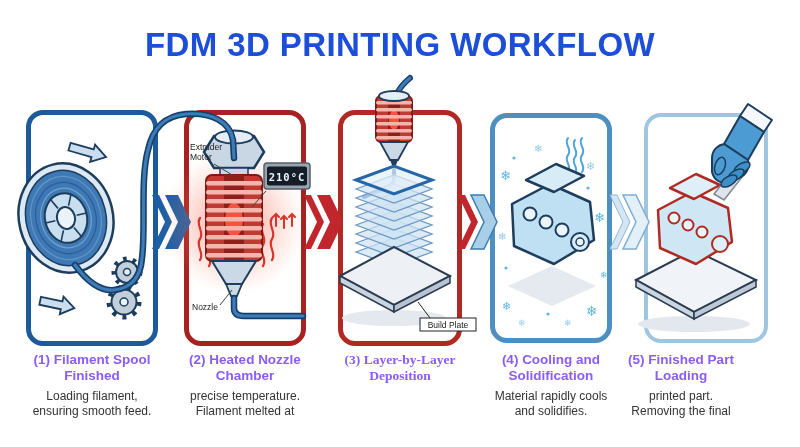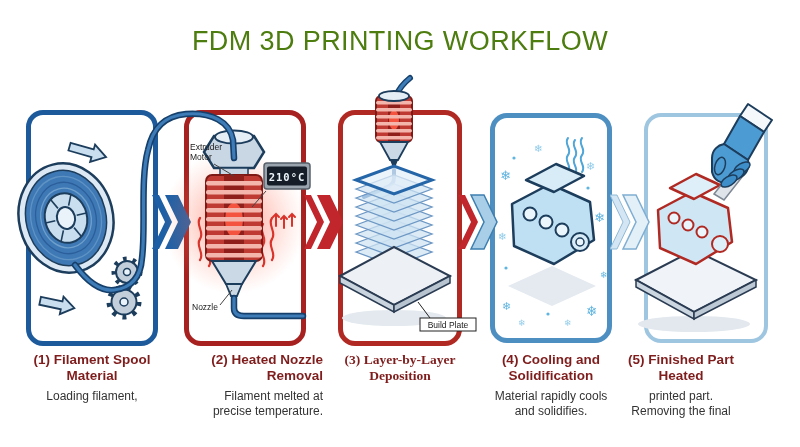--- a/index.html
+++ b/index.html
@@ -2,34 +2,34 @@
 <html><head>
 <meta charset="utf-8">
 <style>
   html,body{margin:0;padding:0;}
   body{
     width:800px;height:447px;position:relative;overflow:hidden;
     background:#ffffff;font-family:"Liberation Sans",sans-serif;
   }
   .title{
     position:absolute;top:26px;left:0;right:0;text-align:center;
-    font-size:27px;font-weight:normal;letter-spacing:.4px;color:#4d7c0f;
+    font-size:33px;font-weight:bold;letter-spacing:.4px;color:#1d4ed8;
   }
   .panel{position:absolute;background:#fff;border-radius:17px;}
   .p1{left:26px;top:110px;width:122px;height:226px;border:5px solid #1D5A9B;}
   .p2{left:184px;top:110px;width:112px;height:226px;border:5px solid #A6211F;}
   .p3{left:338px;top:110px;width:114px;height:226px;border:5px solid #B02A23;}
   .p4{left:490px;top:113px;width:112px;height:220px;border:5px solid #4D8FC0;}
   .p5{left:644px;top:113px;width:116px;height:222px;border:4px solid #9FC6E0;}
   .art{position:absolute;overflow:visible;}
   .arrow{position:absolute;top:194px;width:40px;height:56px;}
   .a1{left:152px;} .a2{left:304px;} .a3{left:458px;} .a4{left:610px;}
   .caption{position:absolute;top:352px;width:156px;text-align:center;}
-  .c1{left:14px;} .c2{left:167px;text-align:right;} .c3{left:322px;font-family:Liberation Serif, serif;} .c4{left:473px;} .c5{left:603px;}
-  .caption h3{margin:0;font-size:13.5px;line-height:1.22;color:#7f1d1d;font-weight:bold;}
+  .c1{left:14px;} .c2{left:167px;} .c3{left:322px;font-family:Liberation Serif, serif;} .c4{left:473px;} .c5{left:603px;}
+  .caption h3{margin:0;font-size:13.5px;line-height:1.22;color:#8b5cf6;font-weight:bold;}
   .caption p{margin:4px 0 16px 0;font-size:12px;line-height:1.25;color:#333;}
   .caption span{display:block;}
   svg text.lbl{font-family:"Liberation Sans",sans-serif;font-size:8.5px;fill:#1a1a1a;}
   svg text.seg{font-family:"DejaVu Sans Mono",monospace;font-weight:bold;font-size:10.5px;fill:#EDF4FA;letter-spacing:1px;}
   svg text.flake{font-family:"DejaVu Sans",sans-serif;}
 </style>
 </head>
 <body>
 
 <div>
@@ -260,34 +260,35 @@
   <svg class="art" style="left:0;top:0;pointer-events:none" width="800" height="447" viewBox="0 0 800 447">
     <path d="M 75 265 Q 95 292 114 290 Q 140 287 142 258 C 146 228 140 180 148 150 C 153 127 165 116 186 114 C 212 112 230 122 233 140 L 234 158" fill="none" stroke="#16406B" stroke-width="6.5" stroke-linecap="round"></path>
     <path d="M 75 265 Q 95 292 114 290 Q 140 287 142 258 C 146 228 140 180 148 150 C 153 127 165 116 186 114 C 212 112 230 122 233 140 L 234 158" fill="none" stroke="#3E7CB8" stroke-width="3.2" stroke-linecap="round"></path>
     <path d="M 234 298 L 234 308 Q 234 316 244 316 L 303 316" fill="none" stroke="#16406B" stroke-width="6.5" stroke-linecap="round"></path>
     <path d="M 234 298 L 234 308 Q 234 316 244 316 L 303 316" fill="none" stroke="#3E7CB8" stroke-width="3.2" stroke-linecap="round"></path>
   </svg>
 
   <div class="caption c1">
     <h3>
       <span>(1) Filament Spool</span>
-        <span>Material</span>
+        <span>Finished</span>
     </h3>
     <p>
       <span>Loading filament,</span>
+        <span>ensuring smooth feed.</span>
     </p>
   </div>
   <div class="caption c2">
     <h3>
       <span>(2) Heated Nozzle</span>
-        <span>Removal</span>
+        <span>Chamber</span>
     </h3>
     <p>
-      <span>Filament melted at</span>
-        <span>precise temperature.</span>
+      <span>precise temperature.</span>
+        <span>Filament melted at</span>
     </p>
   </div>
   <div class="caption c3">
     <h3>
       <span>(3) Layer-by-Layer</span>
         <span>Deposition</span>
     </h3>
   </div>
   <div class="caption c4">
     <h3>
@@ -295,21 +296,21 @@
         <span>Solidification</span>
     </h3>
     <p>
       <span>Material rapidly cools</span>
         <span>and solidifies.</span>
     </p>
   </div>
   <div class="caption c5">
     <h3>
       <span>(5) Finished Part</span>
-        <span>Heated</span>
+        <span>Loading</span>
     </h3>
     <p>
       <span>printed part.</span>
         <span>Removing the final</span>
     </p>
   </div>
 
 </div>
 
 </body></html>

